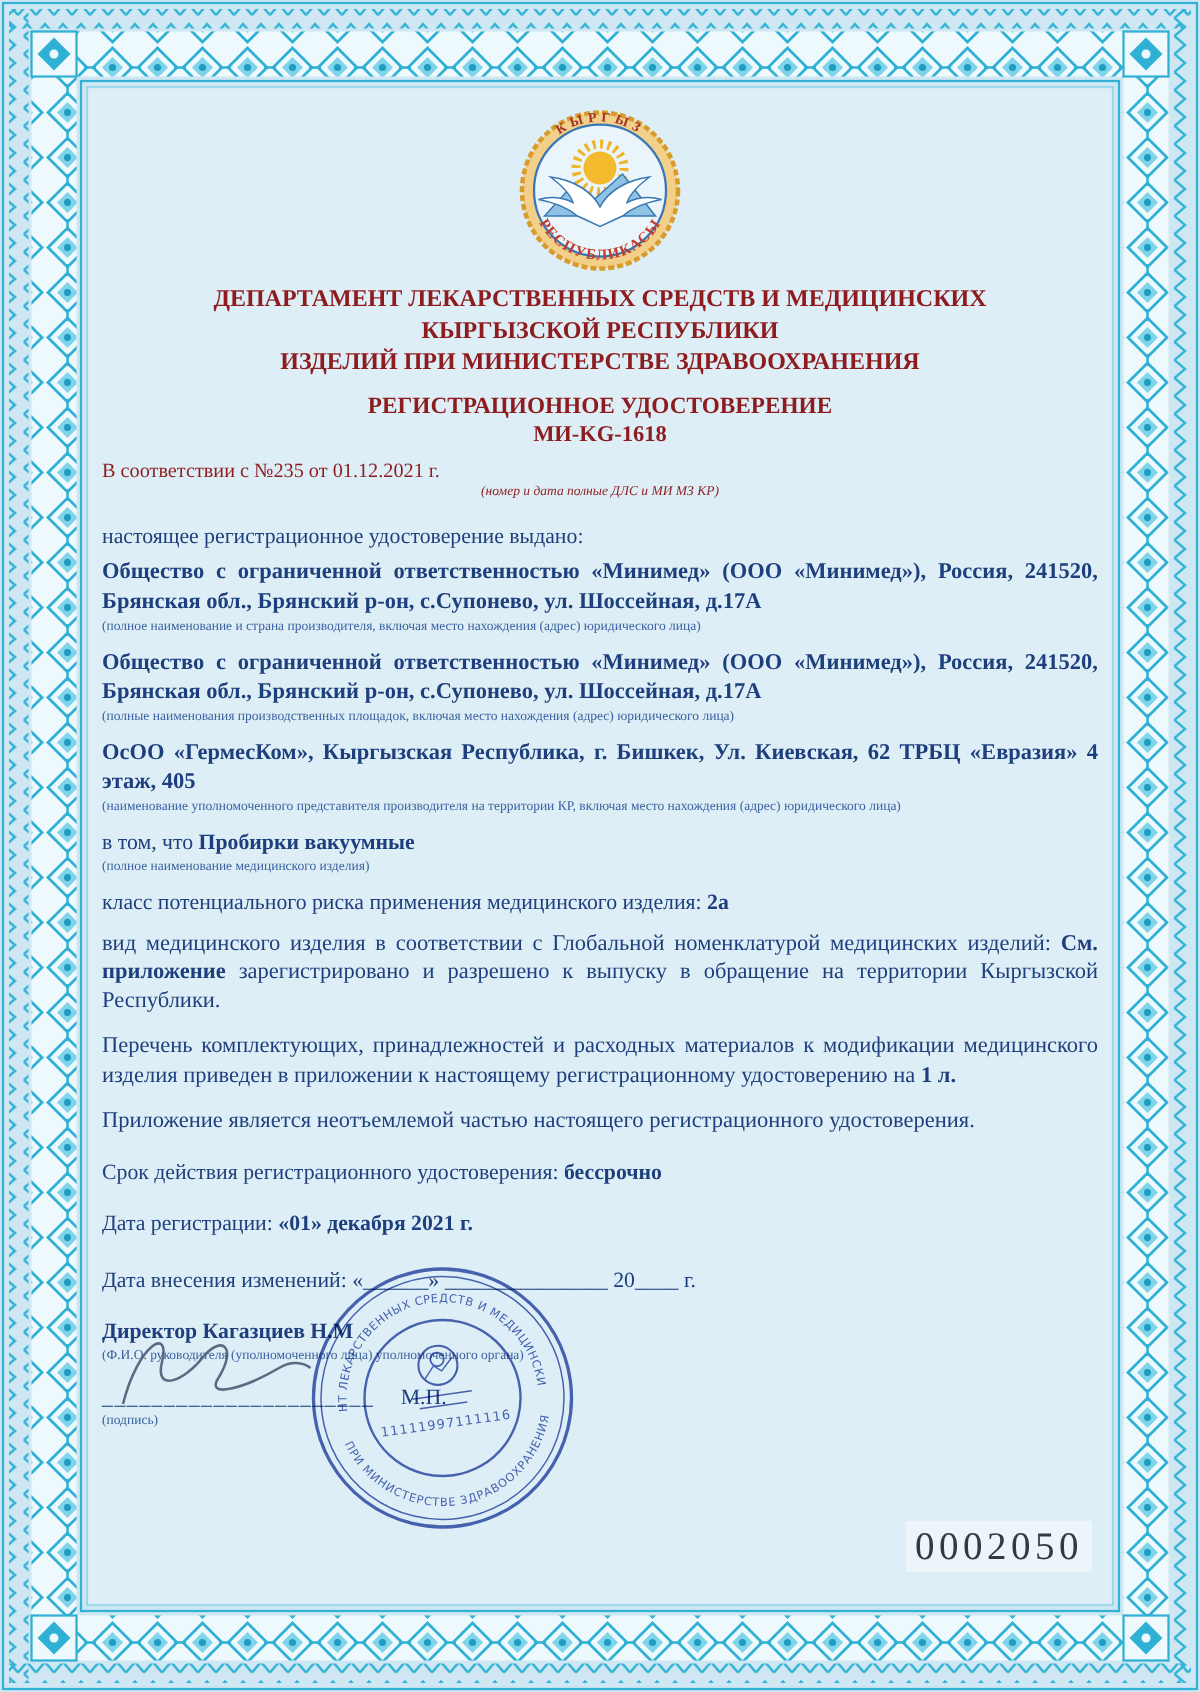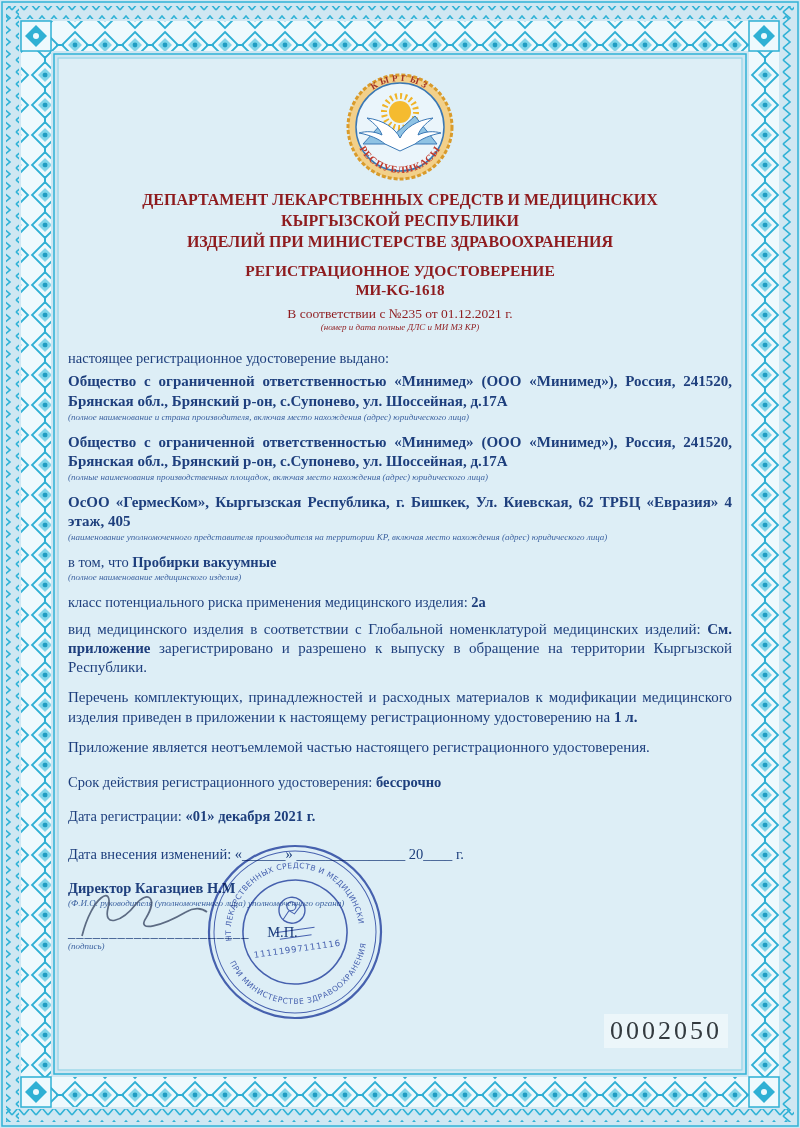--- a/index.html
+++ b/index.html
@@ -13,26 +13,26 @@
   .border-svg { position:absolute; left:0; top:0; }
   .content {
     position:absolute; left:68px; top:58px; width:664px;
     padding-top:8px;
     color:#1e3f7d;
   }
   .emblem { width:150px; height:110px; margin:6px auto 8px; display:block; }
   .dept { text-align:center; color:#8e1b1e; font-weight:bold; font-size:16px; line-height:1.3; }
   .cert-title { text-align:center; color:#8e1b1e; font-weight:bold; font-size:15.5px; margin-top:10px; }
   .cert-num { text-align:center; color:#8e1b1e; font-weight:bold; font-size:15px; margin-top:2px; }
-  .basis { text-align:center; color:#8e1b1e; font-size:13.5px; margin-top:7px; }
+  .basis { text-align:left; color:#8e1b1e; font-size:13.5px; margin-top:7px; }
   .basis-note { text-align:center; color:#8e1b1e; font-size:9px; font-style:italic; }
   .intro { font-size:14.5px; margin-top:18px; margin-bottom:5px; }
   .para { font-size:15px; line-height:1.28; text-align:justify; }
   .para-b { font-weight:bold; }
-  .caption { font-size:9px; font-style:italic; color:#3c62a0; line-height:1.2; margin-top:1px; margin-bottom:10px; }
+  .caption { font-size:9px; color:#3c62a0; line-height:1.2; margin-top:1px; margin-bottom:10px; }
   .line-mixed { font-size:14.5px; line-height:1.28; margin-top:4px; }
   .gap-s { margin-bottom:8px; margin-top:8px; }
   .gap-m { margin-bottom:11px; }
   .gap-l { margin-bottom:16px; }
   .gap-xl { margin-bottom:19px; }
   .director { font-size:14.5px; font-weight:bold; margin-top:2px; }
   .sign-row { position:relative; margin-top:16px; font-size:14.5px; }
   .sign-line { letter-spacing:1px; }
   .mp { margin-left:14px; }
   .scribble { position:absolute; left:6px; top:-46px; }

